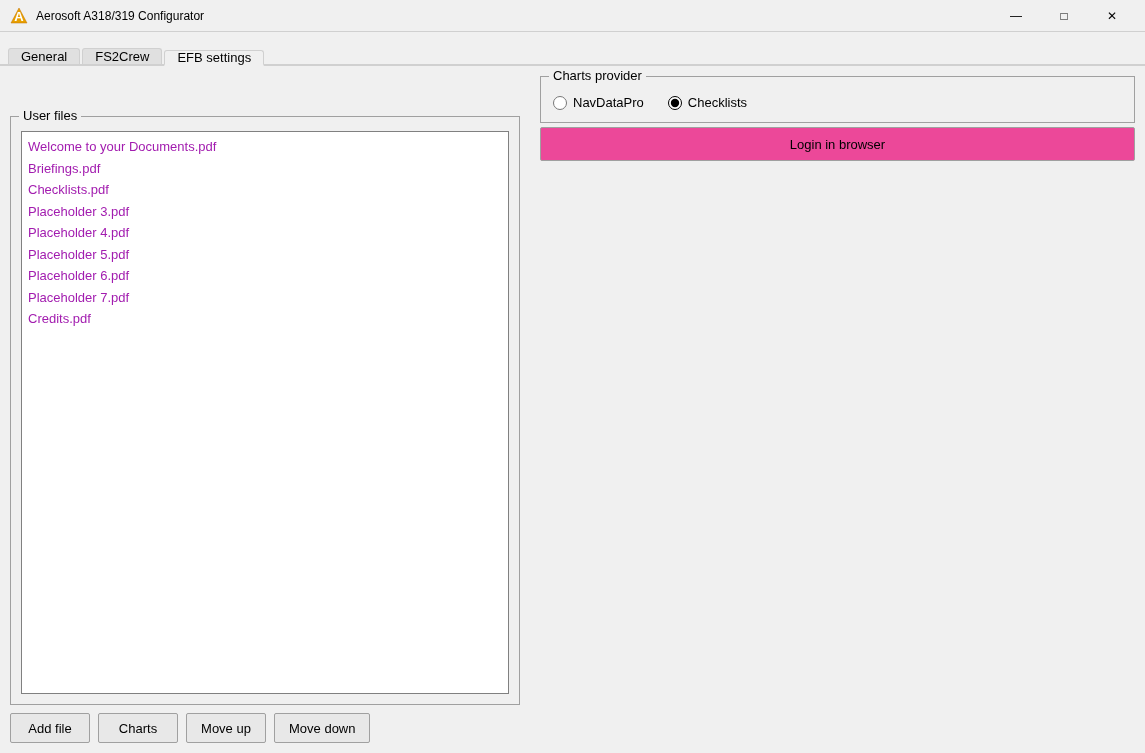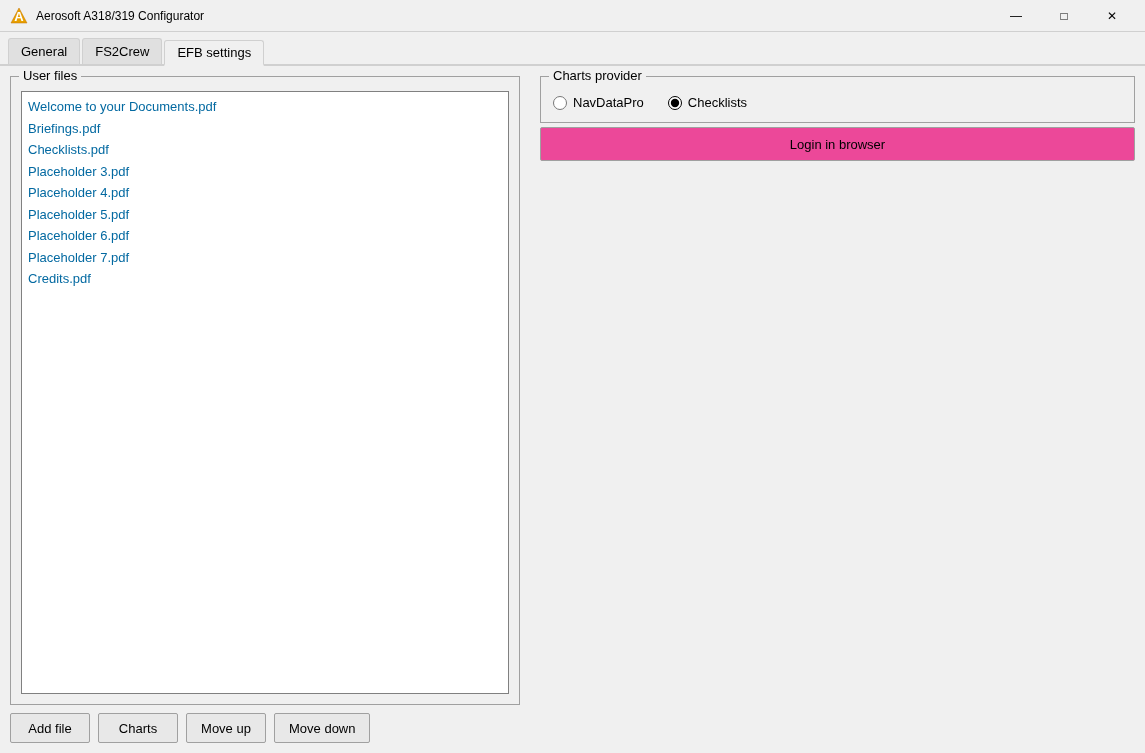--- a/index.html
+++ b/index.html
@@ -72,21 +72,21 @@
 
     .tab {
       padding: 4px 12px;
       border: 1px solid #d0d0d0;
       border-bottom: none;
       background: #e0e0e0;
       cursor: pointer;
       margin-right: 2px;
       border-radius: 3px 3px 0 0;
       color: #000;
-      height: 26px;
+      height: 16px;
       display: flex;
       align-items: center;
     }
 
     .tab.active {
       background: #f0f0f0;
       border-bottom: 2px solid #f0f0f0;
       margin-bottom: -2px;
       z-index: 1;
     }
@@ -98,20 +98,21 @@
       padding: 10px;
       gap: 20px;
       background: #f0f0f0;
     }
 
     
     .left-panel {
       display: flex;
       flex-direction: column;
       width: 510px;
+      margin-top: 40px;
     }
 
     .group-box {
       border: 1px solid #a0a0a0;
       padding: 10px;
       position: relative;
       flex: 1;
       display: flex;
       flex-direction: column;
     }
@@ -139,21 +140,21 @@
       height: 100%;
       overflow-y: auto;
       overflow-x: auto;
       padding: 4px;
     }
 
     .file-item {
       padding: 1px 2px;
       cursor: default;
       white-space: nowrap;
-      color: #0369a1;
+      color: #a21caf;
       line-height: 1.5;
     }
 
     
     .file-list::-webkit-scrollbar {
       width: 16px;
       height: 16px;
     }
 
     .file-list::-webkit-scrollbar-track {

